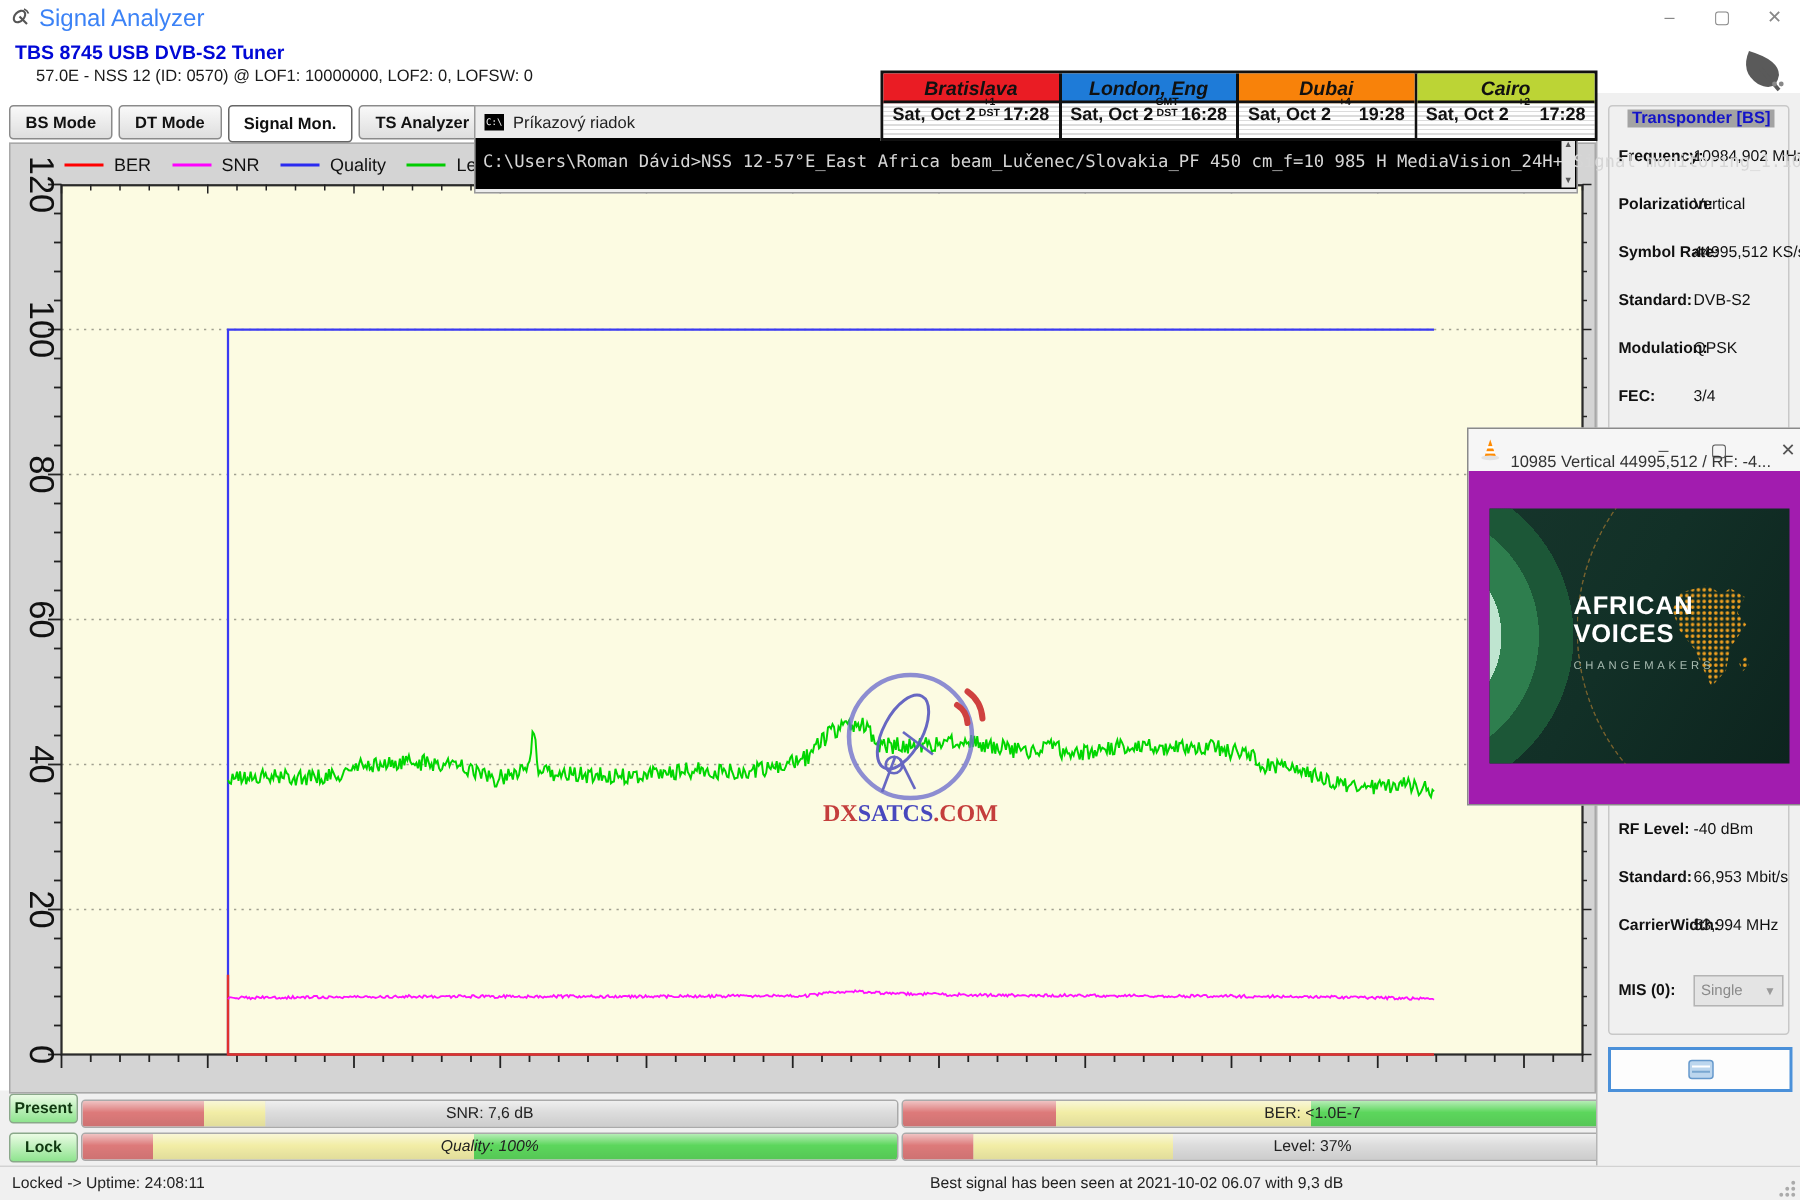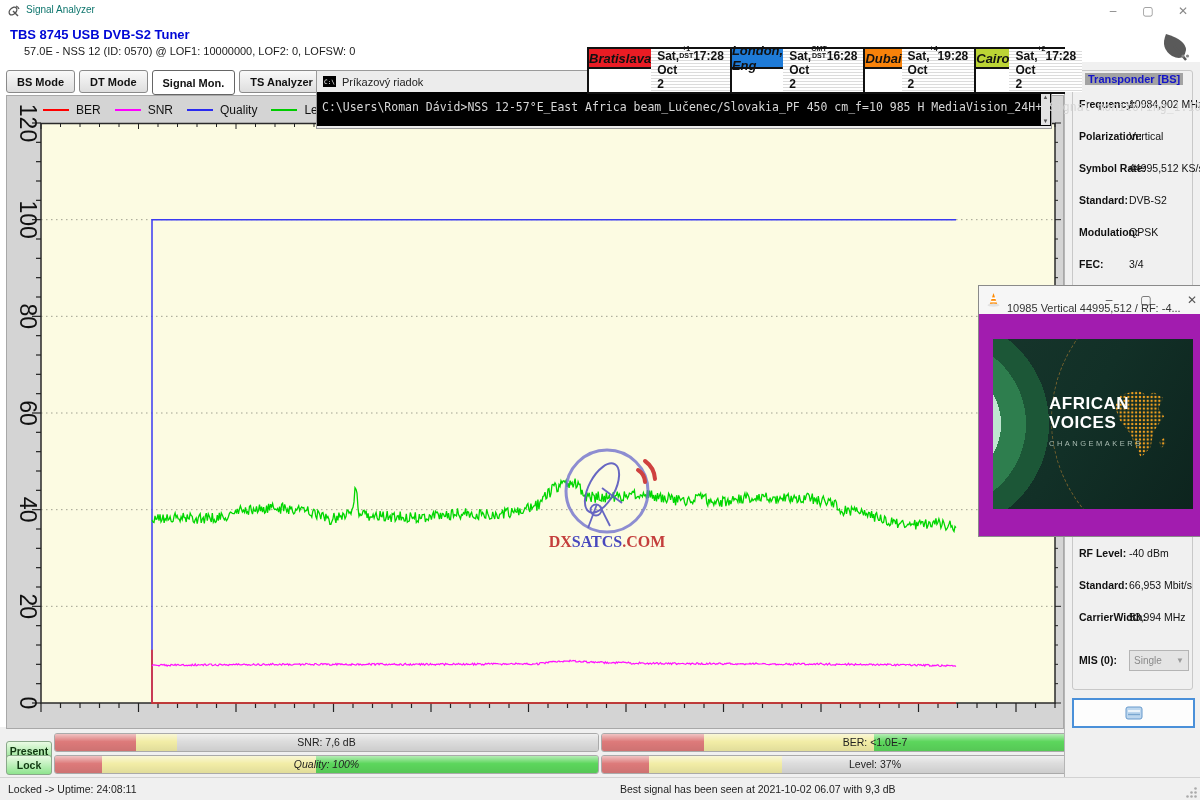--- a/index.html
+++ b/index.html
@@ -2,31 +2,31 @@
 <html><head>
 <meta charset="utf-8">
 <style>
   html,body{margin:0;padding:0;}
   body{width:1200px;height:800px;overflow:hidden;position:relative;background:#ffffff;
        font-family:"Liberation Sans",sans-serif;-webkit-font-smoothing:antialiased;}
   .abs{position:absolute;}
 
   
   #titlebar{left:0;top:0;width:1200px;height:22px;background:#ffffff;}
-  #app-title{left:26px;top:4px;font-size:10px;color:#0f766e;}
+  #app-title{left:26px;top:4px;font-size:16px;color:#3b82f6;}
   .winctl{top:0;width:34px;height:22px;color:#888;font-size:12px;text-align:center;line-height:22px;}
 
   
   #device-title{left:10px;top:27px;font-size:13px;font-weight:bold;color:#0008d6;}
   #tuning-line{left:24px;top:45px;font-size:11px;color:#1a1a1a;}
 
   
   #clock-table{left:587px;top:47px;width:474px;height:43px;display:grid;
     grid-template-columns:1fr 1fr 1fr 1fr;border:2px solid #111;z-index:6;background:#fff;}
-  .clock-col{border-right:2px solid #111;display:flex;flex-direction:row;}
+  .clock-col{border-right:2px solid #111;display:flex;flex-direction:column;}
   .clock-col:last-child{border-right:none;}
   .clock-head{height:18px;border-bottom:2px solid #111;display:flex;align-items:center;justify-content:center;
     font-size:13px;font-weight:bold;font-style:italic;color:#111;}
   .clock-body{flex:1;display:flex;align-items:flex-start;justify-content:space-between;padding:0 6px;
     background:repeating-linear-gradient(180deg,#ffffff 0 2px,#dcdcdc 2px 3px);}
   .clock-date,.clock-time{font-size:12px;font-weight:bold;color:#111;}
   .clock-tz{display:flex;flex-direction:column;align-items:center;line-height:7px;margin-top:-4px;}
   .clock-tz span{font-size:7px;font-weight:bold;color:#111;}
 
   
@@ -489,21 +489,21 @@
       <div id="video-text" class="abs">
         <div class="vt-big">AFRICAN</div>
         <div class="vt-big">VOICES</div>
         <div class="vt-small">CHANGEMAKERS</div>
       </div>
     </div>
   </div>
 </div>
 
 <div id="bars-area" class="abs">
-    <div class="gbtn" style="left: 6px; top: 14px; width: 44px;">Present</div>
+    <div class="gbtn" style="left: 6px; top: 2px; width: 44px;">Present</div>
     <div class="gbtn" style="left: 1151px; top: 6px; width: 44px;">Input TS</div>
     <div class="pbar" style="left: 54px; top: 6px; width: 543px;">
       <div class="seg" style="left: 0%; width: 15%; background: rgb(221, 122, 122);"></div>
       <div class="seg" style="left: 15%; width: 7.5%; background: rgb(242, 237, 166);"></div>
       <div class="seg" style="left: 22.5%; width: 77.5%; background: rgb(220, 220, 220);"></div>
       <div class="bartext">SNR: 7,6 dB</div>
     </div>
     <div class="pbar" style="left: 601px; top: 6px; width: 546px;">
       <div class="seg" style="left: 0%; width: 18.7%; background: rgb(221, 122, 122);"></div>
       <div class="seg" style="left: 18.7%; width: 31.1%; background: rgb(242, 237, 166);"></div>

